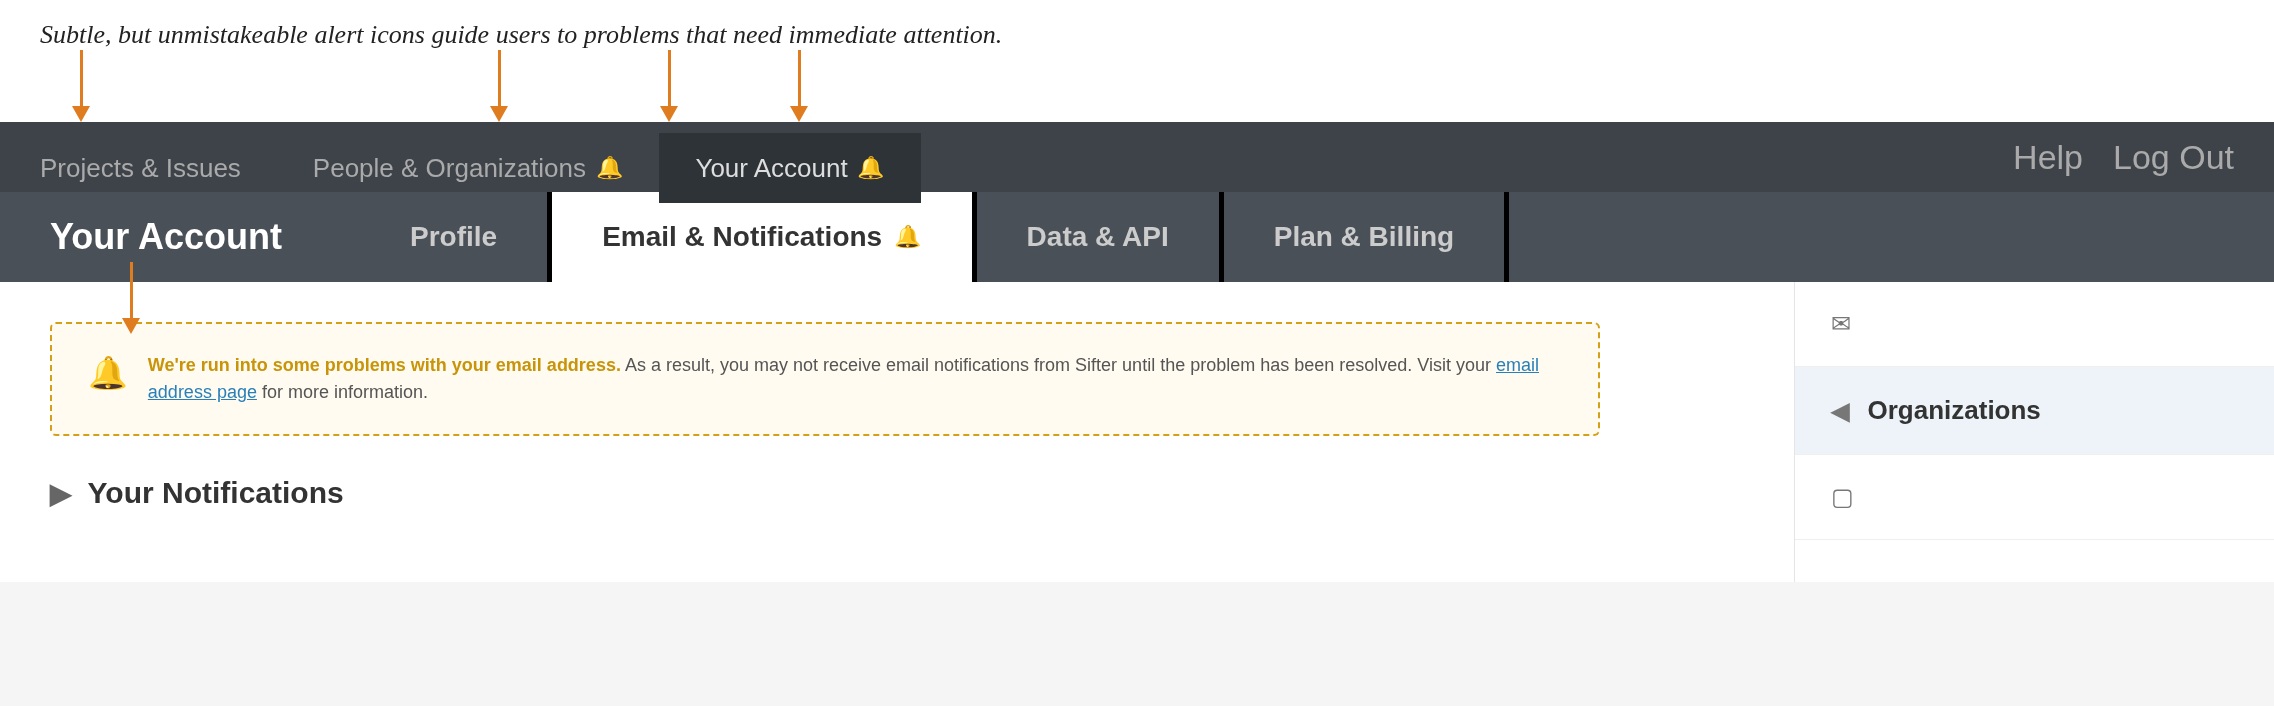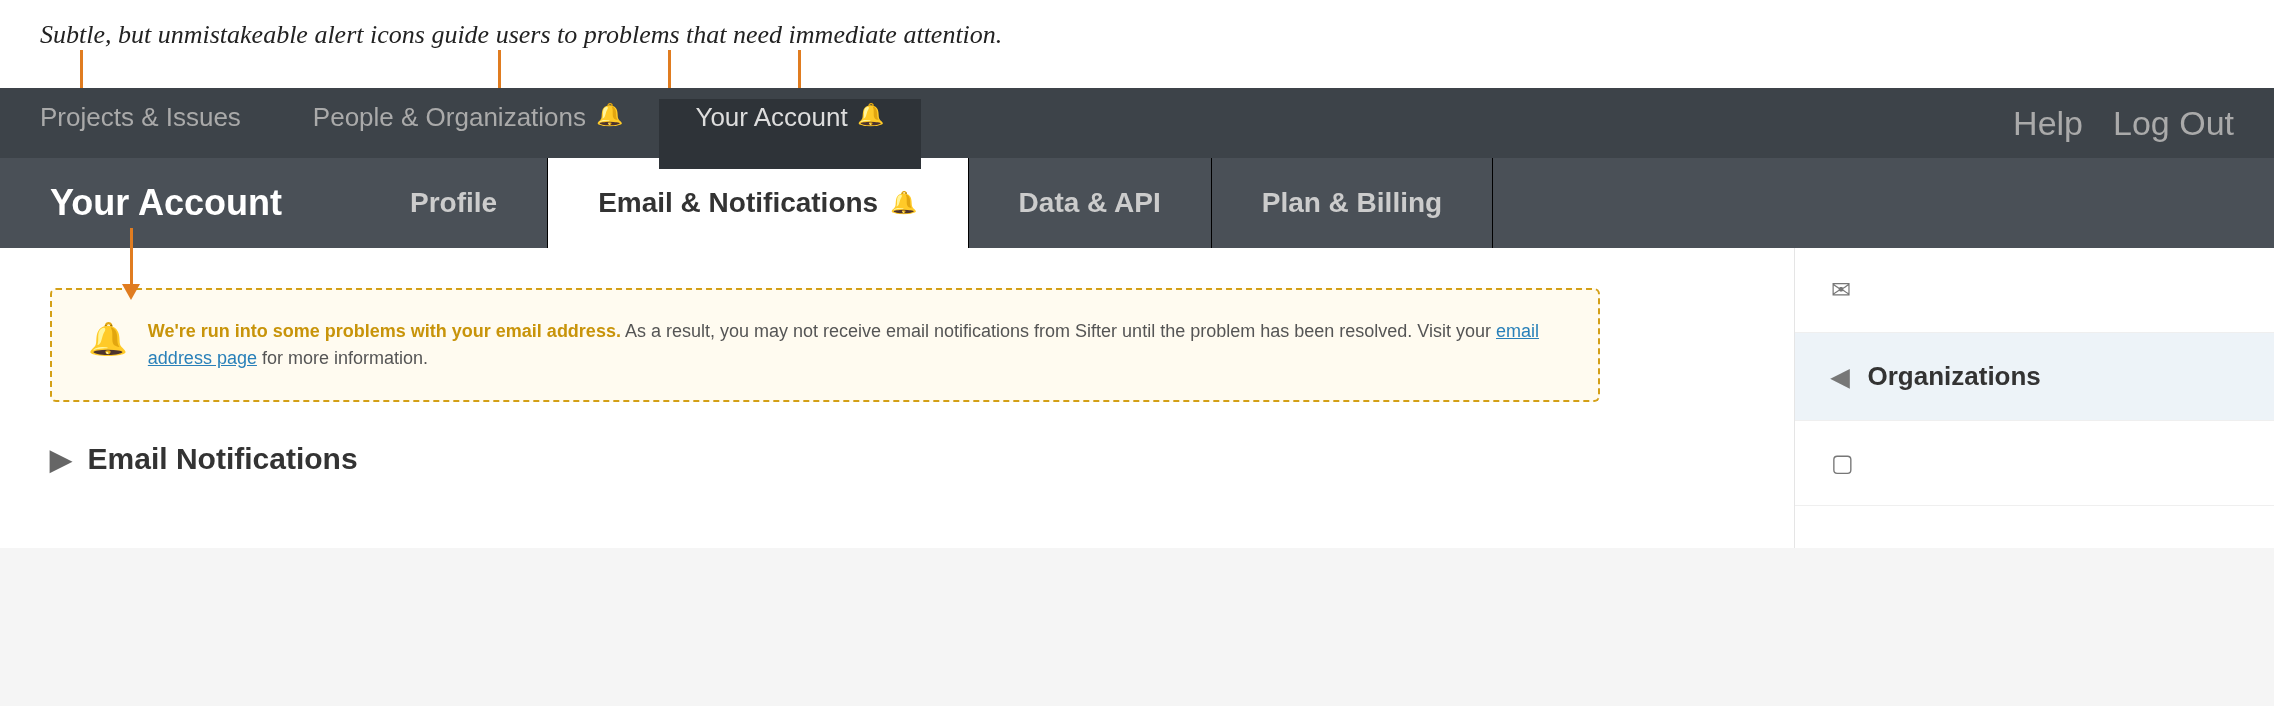--- a/index.html
+++ b/index.html
@@ -6,21 +6,21 @@
     body { font-family: Arial, Helvetica, sans-serif; background: #f5f5f5; width: 2274px; min-height: 706px; overflow-x: hidden; }
 
     
     .annotation-bar {
       background: #fff;
       padding: 18px 40px 0 40px;
       font-family: 'Segoe UI', cursive, sans-serif;
       font-size: 28px;
       color: #333;
       position: relative;
-      height: 88px;
+      height: 122px;
     }
 
     
     .arrow {
       position: absolute;
       display: flex;
       flex-direction: column;
       align-items: center;
     }
     .arrow-line {
@@ -48,20 +48,21 @@
       align-items: center;
       gap: 0;
       flex: 1;
     }
     .nav-item {
       color: #aaa;
       font-size: 26px;
       padding: 3px 36px;
       height: 70px;
       display: flex;
+      align-items: center;
       gap: 10px;
       cursor: pointer;
       text-decoration: none;
       margin-top: 22px;
     }
     .nav-item:first-child {
       padding-left: 0;
     }
     .nav-item.active {
       background: #2e3338;
@@ -109,21 +110,21 @@
       display: flex;
       align-items: center;
       justify-content: center;
       padding: 0 50px;
       font-size: 28px;
       font-weight: bold;
       color: #ccc;
       cursor: pointer;
       background: #4a5057;
       gap: 12px;
-      border-right: 1px solid #000000;
+      border-right: 5px solid #000000;
     }
     .tab.active {
       background: #fff;
       color: #333;
     }
 
     
     .content-area {
       display: flex;
       background: #fff;
@@ -297,21 +298,21 @@
       <div class="alert-box">
         <span class="alert-bell">🔔</span>
         <div class="alert-text">
           <strong>We're run into some problems with your email address.</strong><span> As a result, you may not receive email notifications from Sifter until the problem has been resolved. Visit your </span><a href="#">email address page</a><span> for more information.</span>
         </div>
       </div>
     </div>
 
     <div class="section-heading">
       <span class="paper-plane">▶</span>
-      <span>Email Notifications</span>
+      <span>Your Notifications</span>
     </div>
 
   </div>
 
   <div class="sidebar">
     <div class="sidebar-item">
       <span class="sidebar-icon">✉</span>
     </div>
     <div class="sidebar-item active">
       <span class="sidebar-icon">◀</span>

